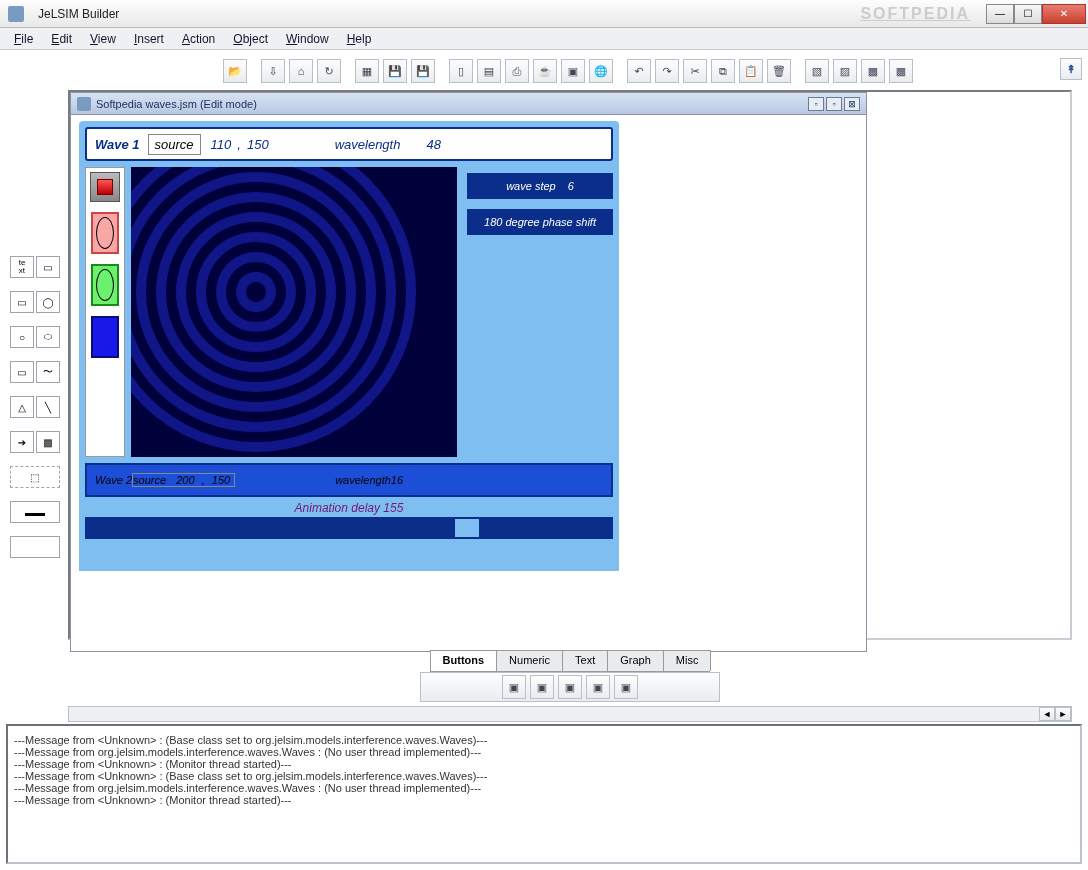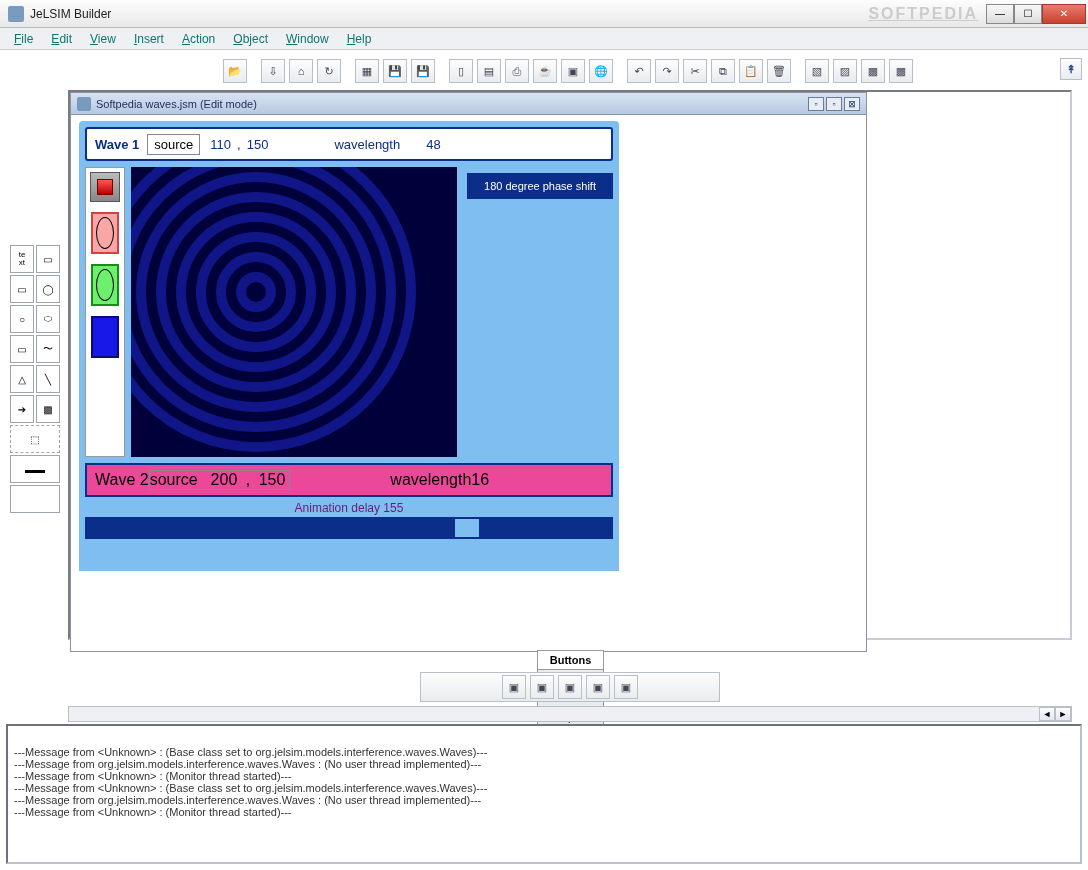--- a/index.html
+++ b/index.html
@@ -1,56 +1,56 @@
 <!DOCTYPE html>
 <html><head>
 <meta charset="utf-8">
 <style>
 * { box-sizing: border-box; margin: 0; padding: 0; }
 body { font-family: Tahoma, Arial, sans-serif; font-size: 11px; background: #fff; width: 1088px; height: 870px; overflow: hidden; }
 
 
-.titlebar { height: 28px; background: linear-gradient(#fdfdfd, #e8e8e8); border-bottom: 1px solid #bbb; display: flex; align-items: center; padding: 0 2px 0 8px; }
+.titlebar { height: 28px; background: linear-gradient(#fdfdfd, #e8e8e8); border-bottom: 1px solid #bbb; display: flex; align-items: center; padding: 0 2px 0 8px; gap: 8px; }
 .titlebar .app-icon { width: 16px; height: 16px; margin-right: 6px; background: #7a9bc0; border-radius: 2px; }
 .titlebar .title { flex: 1; font-size: 12px; color: #222; }
 .titlebar .watermark { font-size: 16px; font-weight: bold; color: #ccc; letter-spacing: 2px; margin-right: 8px; text-decoration: underline; }
 .winbtns { display: flex; gap: 0; }
 .winbtn { width: 28px; height: 20px; border: 1px solid #888; background: linear-gradient(#f8f8f8,#dcdcdc); display:flex; align-items:center; justify-content:center; font-size:10px; }
 .winbtn.close { width: 44px; background: linear-gradient(#e97c6f,#c8422f); color:#fff; border-color:#a33; }
 
 
 .menubar { height: 22px; background: #eef0f4; border-bottom: 1px solid #c8cbd0; display: flex; align-items: center; padding: 0 6px; gap: 2px; }
-.menubar .mitem { padding: 2px 8px; font-size: 12px; color: #0f766e; }
+.menubar .mitem { padding: 2px 8px; font-size: 12px; color: #0f172a; }
 .menubar .mitem u { text-decoration: underline; }
 
 
 .mainarea { position: relative; height: 820px; }
 
 
 .tbrow { position: absolute; left: 60px; right: 12px; top: 6px; height: 30px; display:flex; justify-content:center; align-items:center; gap:4px; }
 .tbtn { width: 24px; height: 24px; border: 1px solid #b9bfc8; background: linear-gradient(#fdfdfd,#e9ecef); display:flex; align-items:center; justify-content:center; font-size:11px; color:#445; }
 .tsep { width: 6px; }
 .lockbtn { position:absolute; right: 6px; top: 8px; width: 22px; height:22px; border:1px solid #b9bfc8; background:linear-gradient(#fdfdfd,#e9ecef); display:flex; align-items:center; justify-content:center; color:#2b4a90; font-weight:bold; }
 
 
 .palette { position:absolute; left: 10px; top: 195px; width: 52px; }
 .prow { display:flex; gap:2px; margin-bottom:2px; }
-.pcell { width: 24px; height: 28px; border: 1px solid #9ea5af; background: #fff; display:flex; align-items:center; justify-content:center; font-size:10px; }
+.pcell { width: 24px; height: 22px; border: 1px solid #9ea5af; background: #fff; display:flex; align-items:center; justify-content:center; font-size:10px;margin-top:11px; }
 .pcell.wide { width: 50px; }
 
 
 .canvas-outer { position:absolute; left: 68px; top: 40px; right: 16px; bottom: 230px; border: 2px inset #c8ccd3; background: #fff; }
 .iframe { position:absolute; left:0; top:0; width: 797px; height: 560px; border: 1px solid #8a92a3; }
 .iframe-title { height: 22px; background: linear-gradient(#d8e3f3,#b8c8e2); border-bottom:1px solid #8a92a3; display:flex; align-items:center; padding:0 6px; font-size:11px; color:#1c2d55; }
 .iframe-title .ic { width:14px; height:14px; background:#7a9bc0; border-radius:2px; margin-right:5px; }
 .iframe-title .sp { flex:1; }
 .iframe-title .wb { width:16px; height:14px; border:1px solid #6d7b93; margin-left:2px; background:#e7edf5; display:flex; align-items:center; justify-content:center; font-size:9px; }
 .iframe-body { position:absolute; inset:22px 0 0 0; background:#fff; overflow:hidden; }
 
-.simpanel { position:absolute; left:8px; top:6px; width: 540px; height: 450px; background:#7ebef0; border-radius:4px 4px 0 0; padding:6px; }
+.simpanel { position:absolute; left:8px; top:6px; width: 540px; height: 450px; background:#7ebef0; border-radius:4px 4px 0 0; padding:6px;font-style:italic; }
 
 .wavebar { background:#fff; border:2px solid #0b2e8a; border-radius:3px; height:34px; display:flex; align-items:center; padding: 0 8px; font-size:13px; }
 .wavebar .wlabel { color:#0b2e8a; font-weight:bold; margin-right:8px; }
 .wavebar .srcbox { border:1px solid #888; padding:2px 6px; margin-right:4px; }
 .wavebar .num { color:#0b2e8a; padding: 0 6px; }
 .wavebar .comma { color:#0b2e8a; }
 .wavebar .wl { color:#0b2e8a; margin-left: 60px; margin-right: 20px; }
 
 .midrow { display:flex; margin-top:6px; gap:6px; height: 290px; }
 .swatchcol { width: 40px; background:#fff; border:1px solid #999; display:flex; flex-direction:column; align-items:center; padding:4px 2px; gap:10px; }
@@ -61,39 +61,39 @@
 .swatch.green { background:#6df06d; border-color:#1a8a1a; }
 .swatch.blue { background:#1818e8; border-color:#0b0b7a; }
 .swatch .el { width:18px; height:32px; border:1px solid #000; border-radius:50%; }
 
 .waveviz { flex:1; background:#00003a; position:relative; overflow:hidden; }
 .ring { position:absolute; border:10px solid rgba(30,40,200,0.55); border-radius:50%; }
 .controlcol { width: 150px; display:flex; flex-direction:column; gap:10px; padding: 6px 0 0 4px; }
 .bluebtn { background:#0b2e8a; color:#fff; font-size:11px; height:26px; display:flex; align-items:center; justify-content:center; border:1px solid #0b2e8a; }
 .bluebtn .v { margin-left: 12px; }
 
-.wave2bar { background:#ec4899; border:2px solid #0b2e8a; margin-top:6px; height:34px; display:flex; align-items:center; padding:12px 8px; font-size:16px; }
+.wave2bar { background:#1d4ed8; border:2px solid #0b2e8a; margin-top:6px; height:34px; display:flex; align-items:center; padding:12px 8px; font-size:11px; }
 .sliderrow { margin-top:4px; }
 .sliderlabel { text-align:center; color:#701a75; font-size:12px; margin-bottom:2px; }
 .sliderbar { height:22px; background:#0b2e8a; position:relative; }
 .sliderthumb { position:absolute; top:2px; width:24px; height:18px; background:#7ebef0; left: 370px; }
 
 
 .midtabs { position:absolute; left: 68px; right: 16px; top: 600px; height: 54px; display:flex; flex-direction:column; align-items:center; }
-.tabstrip { display:flex; height:22px; border-bottom:1px solid #999;flex-direction:column; }
+.tabstrip { display:flex; height:22px; border-bottom:1px solid #999; }
 .tab { padding: 3px 12px; border:1px solid #999; border-bottom:none; background:#e9ecef; font-size:11px; margin-right:-1px; }
 .tab.active { background:#fff; font-weight:bold; }
 .tabbody { height: 30px; width: 300px; border:1px solid #b9bfc8; background:linear-gradient(#fdfdfd,#e9ecef); display:flex; align-items:center; justify-content:center; gap:4px; }
 
 .hscroll { position:absolute; left:68px; right:16px; top: 656px; height:16px; border:1px solid #b9bfc8; background:#eef0f4; display:flex; }
 .hscroll .arr { width:16px; border:1px solid #b9bfc8; background:linear-gradient(#fdfdfd,#e4e7ec); display:flex; align-items:center; justify-content:center; font-size:9px; }
 .hscroll .track { flex:1; }
 
 
-.console { position:absolute; left:6px; right:6px; bottom: 6px; height: 140px; border:2px inset #bcc2cc; background:#fff; padding:20px 6px; font-size:11px; color:#333; overflow:hidden; }
+.console { position:absolute; left:6px; right:6px; bottom: 6px; height: 140px; border:2px inset #bcc2cc; background:#fff; padding:8px 6px; font-size:11px; color:#333; overflow:hidden; }
 .console div { white-space:nowrap; }
 </style>
 </head>
 <body>
 
 <div class="titlebar">
   <div class="app-icon"></div>
   <div class="title">JeLSIM Builder</div>
   <div class="watermark">SOFTPEDIA</div>
   <div class="winbtns">
@@ -224,20 +224,24 @@
               <div class="ring" style="width:40px;height:40px;left:105px;top:105px;"></div>
               <div class="ring" style="width:80px;height:80px;left:85px;top:85px;"></div>
               <div class="ring" style="width:120px;height:120px;left:65px;top:65px;"></div>
               <div class="ring" style="width:160px;height:160px;left:45px;top:45px;"></div>
               <div class="ring" style="width:200px;height:200px;left:25px;top:25px;"></div>
               <div class="ring" style="width:240px;height:240px;left:5px;top:5px;"></div>
               <div class="ring" style="width:280px;height:280px;left:-15px;top:-15px;"></div>
               <div class="ring" style="width:320px;height:320px;left:-35px;top:-35px;"></div>
             </div>
             <div class="controlcol">
+              <div class="bluebtn">
+                  <span>wave step</span>
+                  <span class="v">6</span>
+                </div>
               <div class="bluebtn">180 degree phase shift</div>
             </div>
           </div>
 
           <div class="wave2bar">
             <span class="wlabel">Wave 2</span>
             <span class="srcbox" style="border:1px solid #888;">
               <span>source</span>
               &nbsp;<span class="num" style="padding:0 4px;">200</span>
               <span class="comma">,</span>

